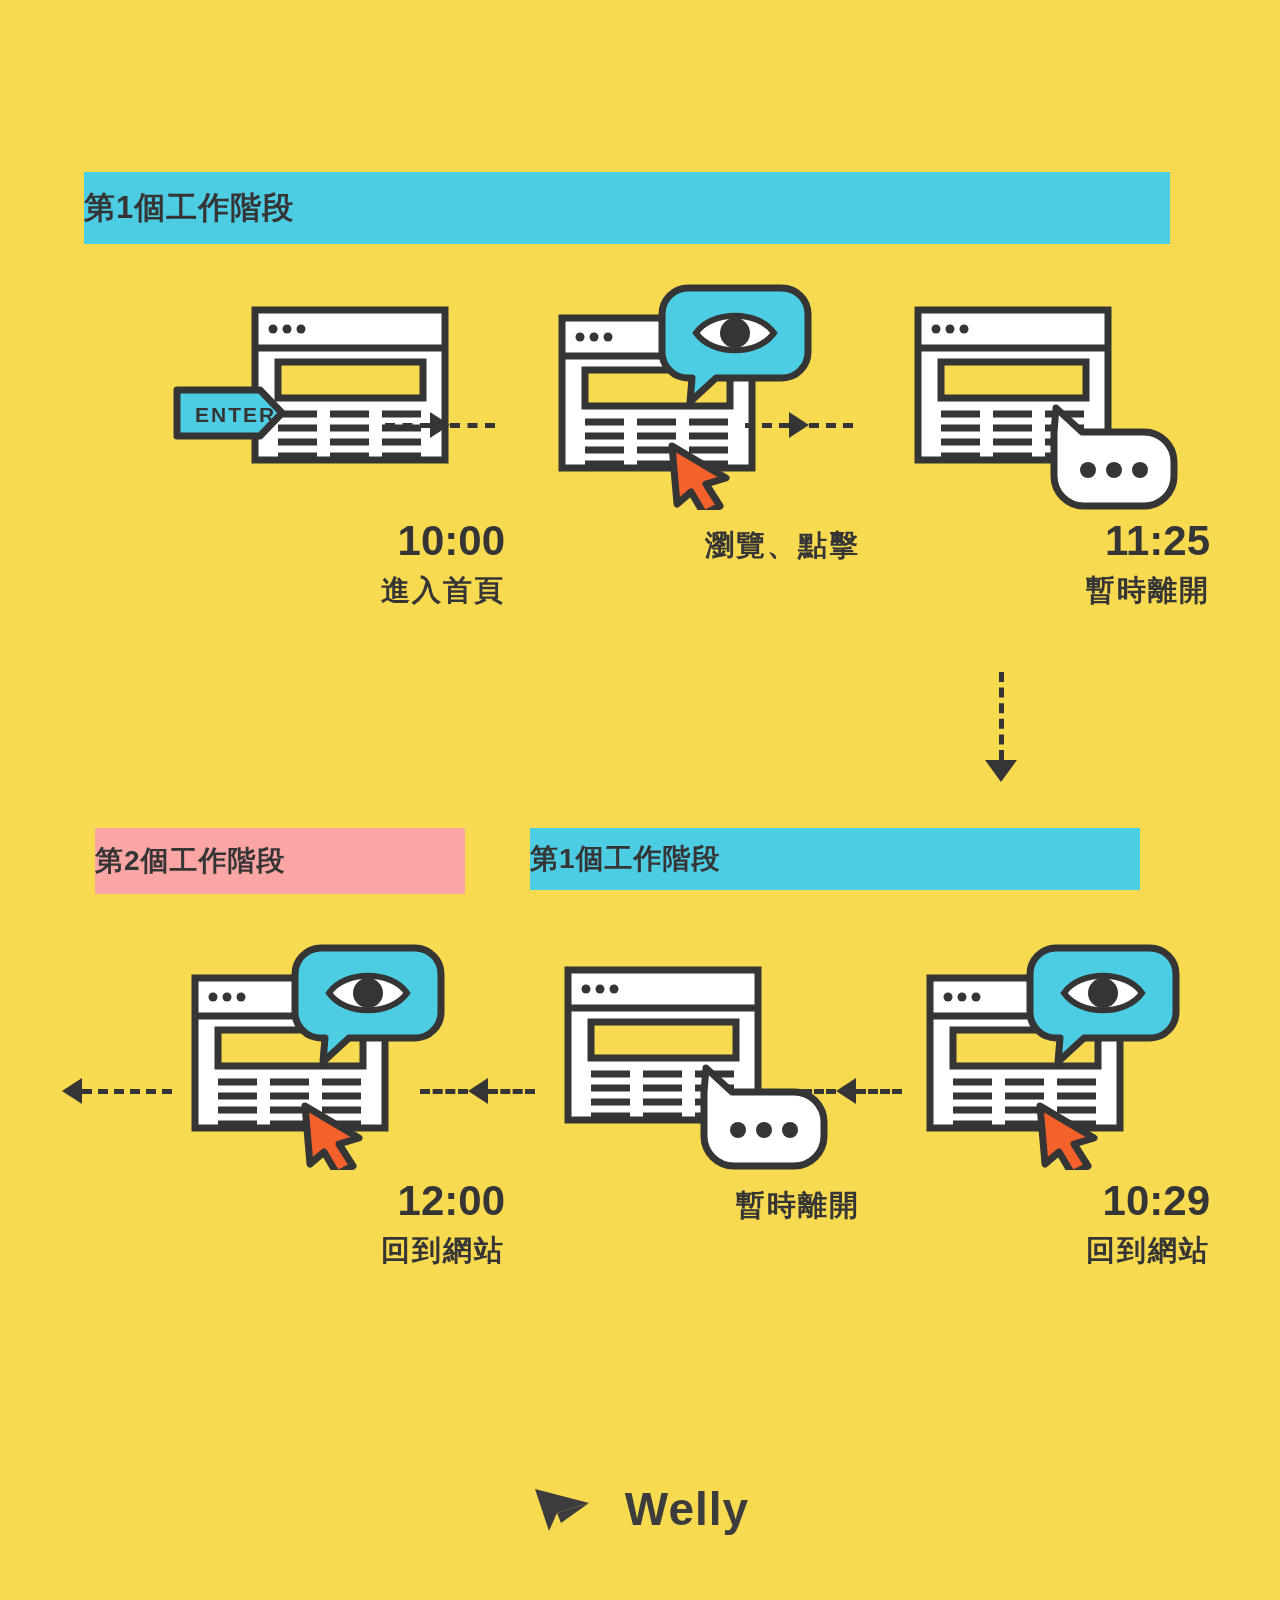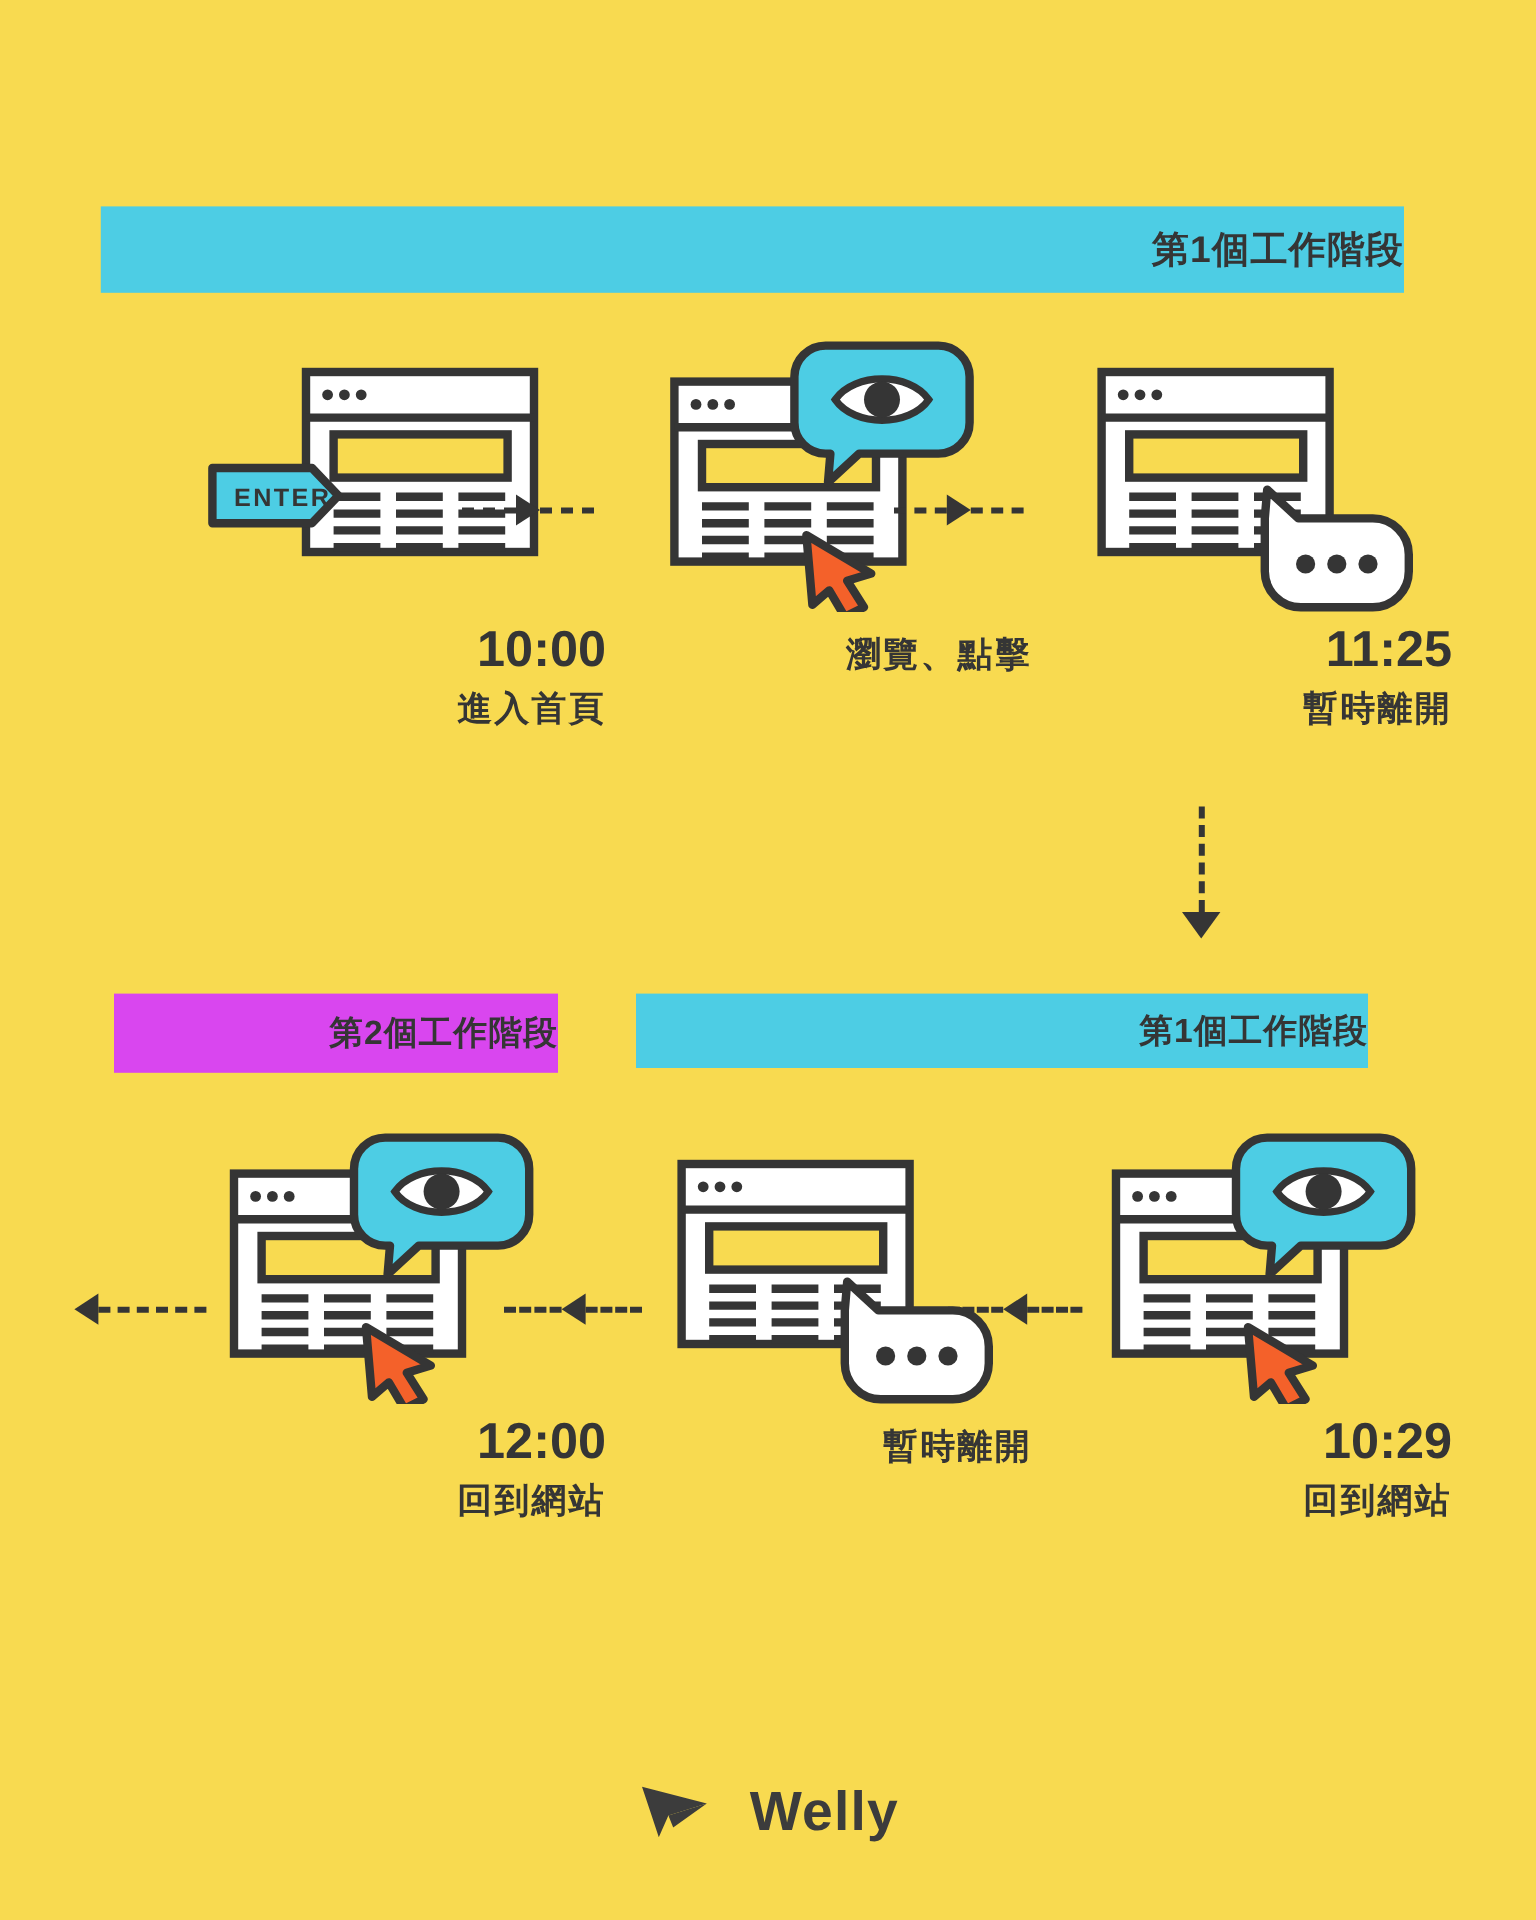--- a/index.html
+++ b/index.html
@@ -14,39 +14,39 @@
     color: #353535;
     overflow: hidden;
     position: relative;
   }
 
   
   .banner {
     position: absolute;
     display: flex;
     align-items: center;
-    justify-content: flex-end;
+    justify-content: flex-start;
     font-weight: bold;
     letter-spacing: 1px;
     color: #353535;
   }
   .banner-top {
     left: 84px;
     top: 172px;
     width: 1086px;
     height: 72px;
     background: #4dcde4;
     font-size: 31px;
   }
   .banner-orange {
     left: 95px;
     top: 828px;
     width: 370px;
     height: 66px;
-    background: #d946ef;
+    background: #fca5a5;
     font-size: 28px;
   }
   .banner-cyan-2 {
     left: 530px;
     top: 828px;
     width: 610px;
     height: 62px;
     background: #4dcde4;
     font-size: 28px;
   }

